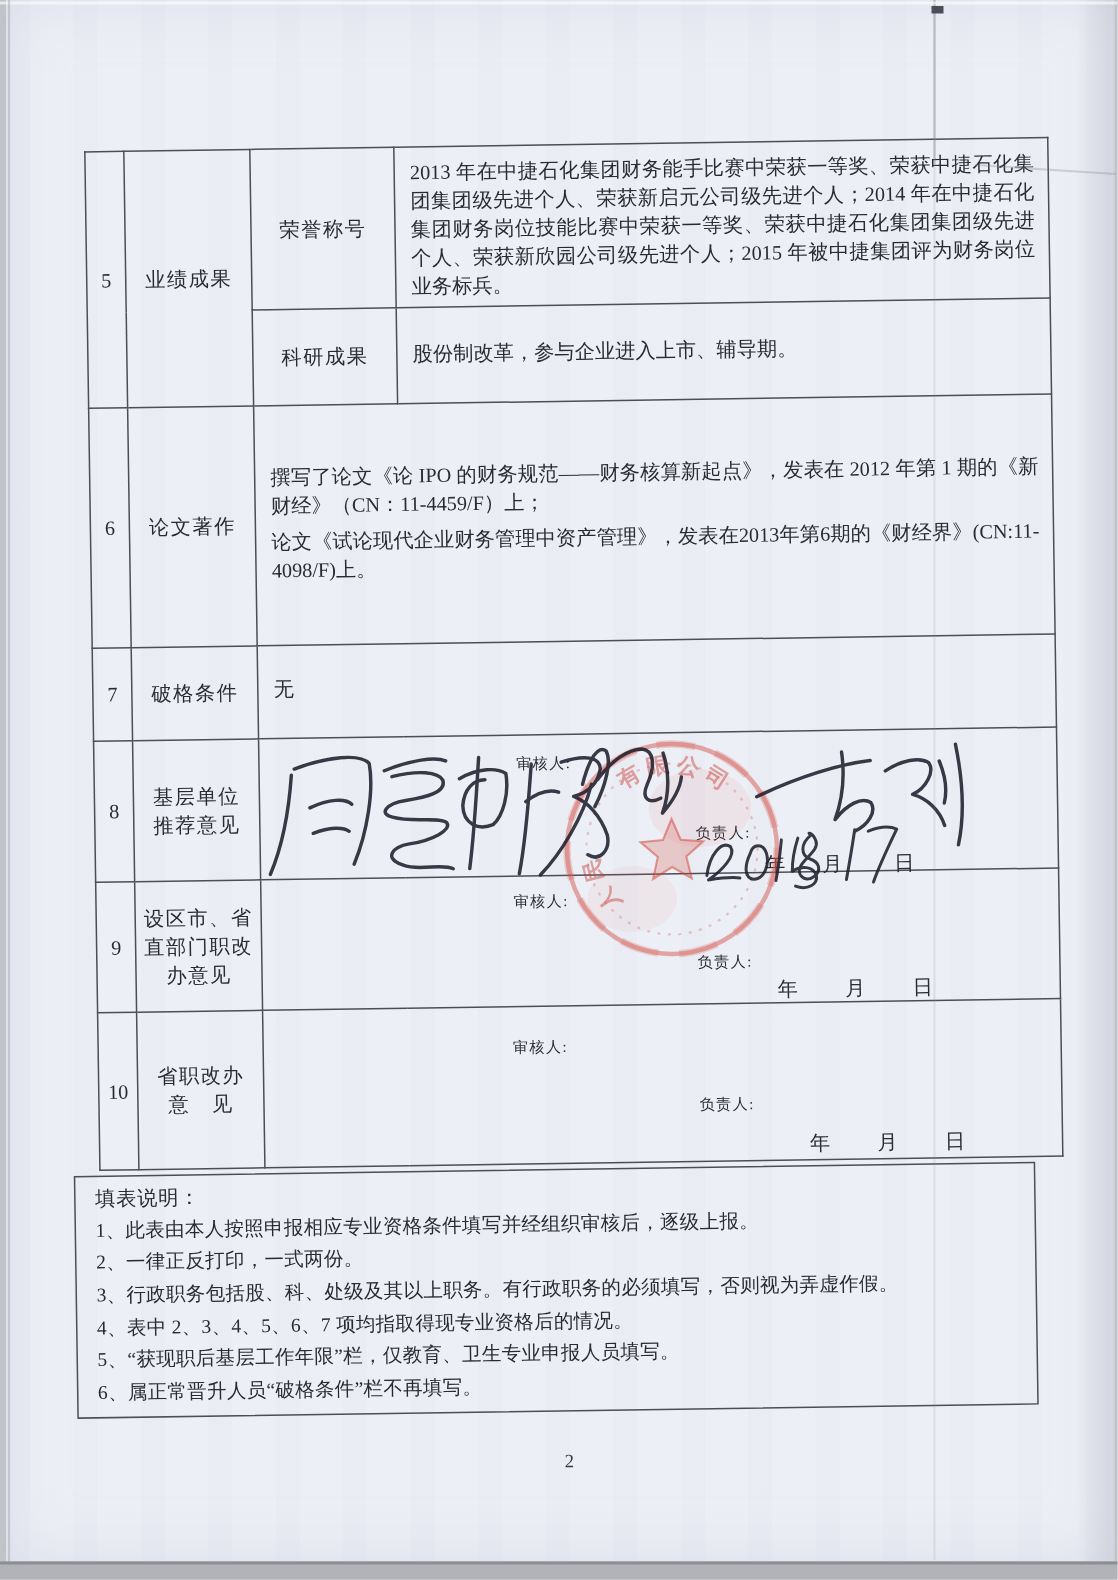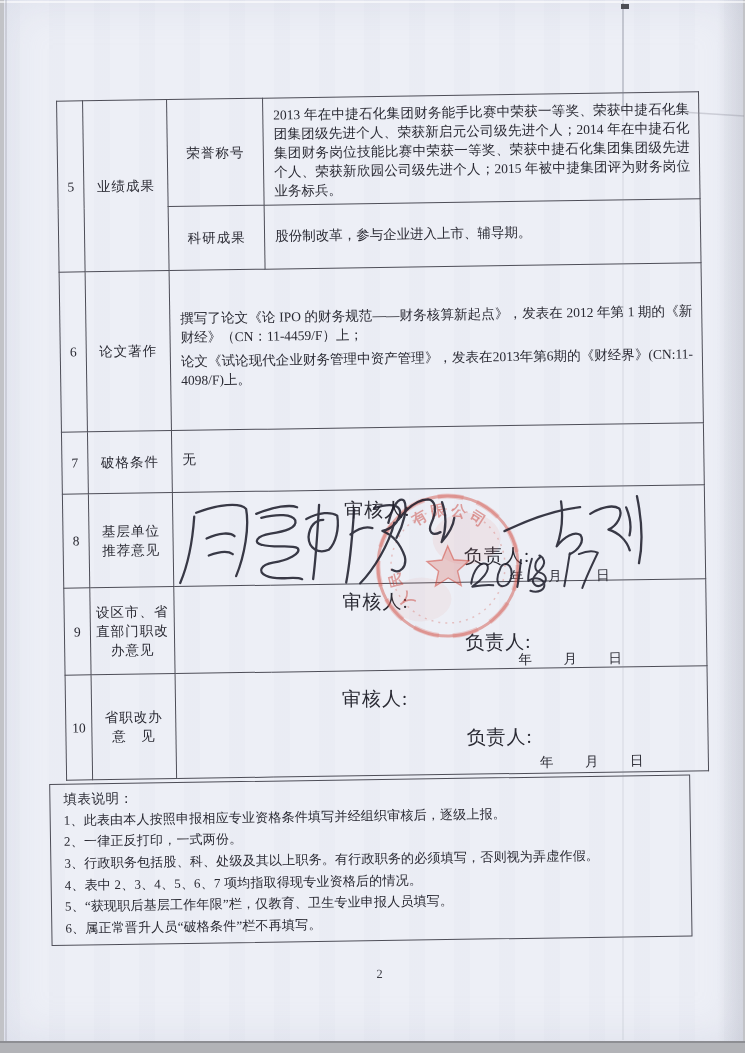--- a/index.html
+++ b/index.html
@@ -44,21 +44,21 @@
     font-size:13.5px;line-height:19px;color:#2a2a33;
   }
   td.num{text-align:center;font-size:13px;}
   td.rowlabel{text-align:center;font-size:14px;letter-spacing:1px;white-space:pre-line;line-height:22px;}
   td.sublabel{text-align:center;font-size:13.5px;letter-spacing:1px;}
   td.cellcontent{vertical-align:top;}
   .padtext{padding:7px 9px 4px 10px;text-align:justify;}
   .padtext.vmid{padding-top:0;}
   td.vmid{vertical-align:middle;}
   .signcell{position:relative;}
-  .plabel{position:absolute;font-size:19px;letter-spacing:1px;white-space:nowrap;}
+  .plabel{position:absolute;font-size:10px;letter-spacing:1px;white-space:nowrap;}
   .dchar{position:absolute;font-size:13.5px;}
   .dateline{position:absolute;font-size:13.5px;letter-spacing:9px;white-space:nowrap;}
   
   .notes{
     position:absolute;left:45px;top:779px;width:639px;height:160px;
     border:1px solid #4d4d57;
     font-size:13px;color:#2a2a33;
   }
   .notes .title{margin:6px 0 0 13px;font-size:13.5px;letter-spacing:.5px;}
   .notes .line{margin:1.5px 0 0 13px;line-height:20.2px;letter-spacing:.2px;}

